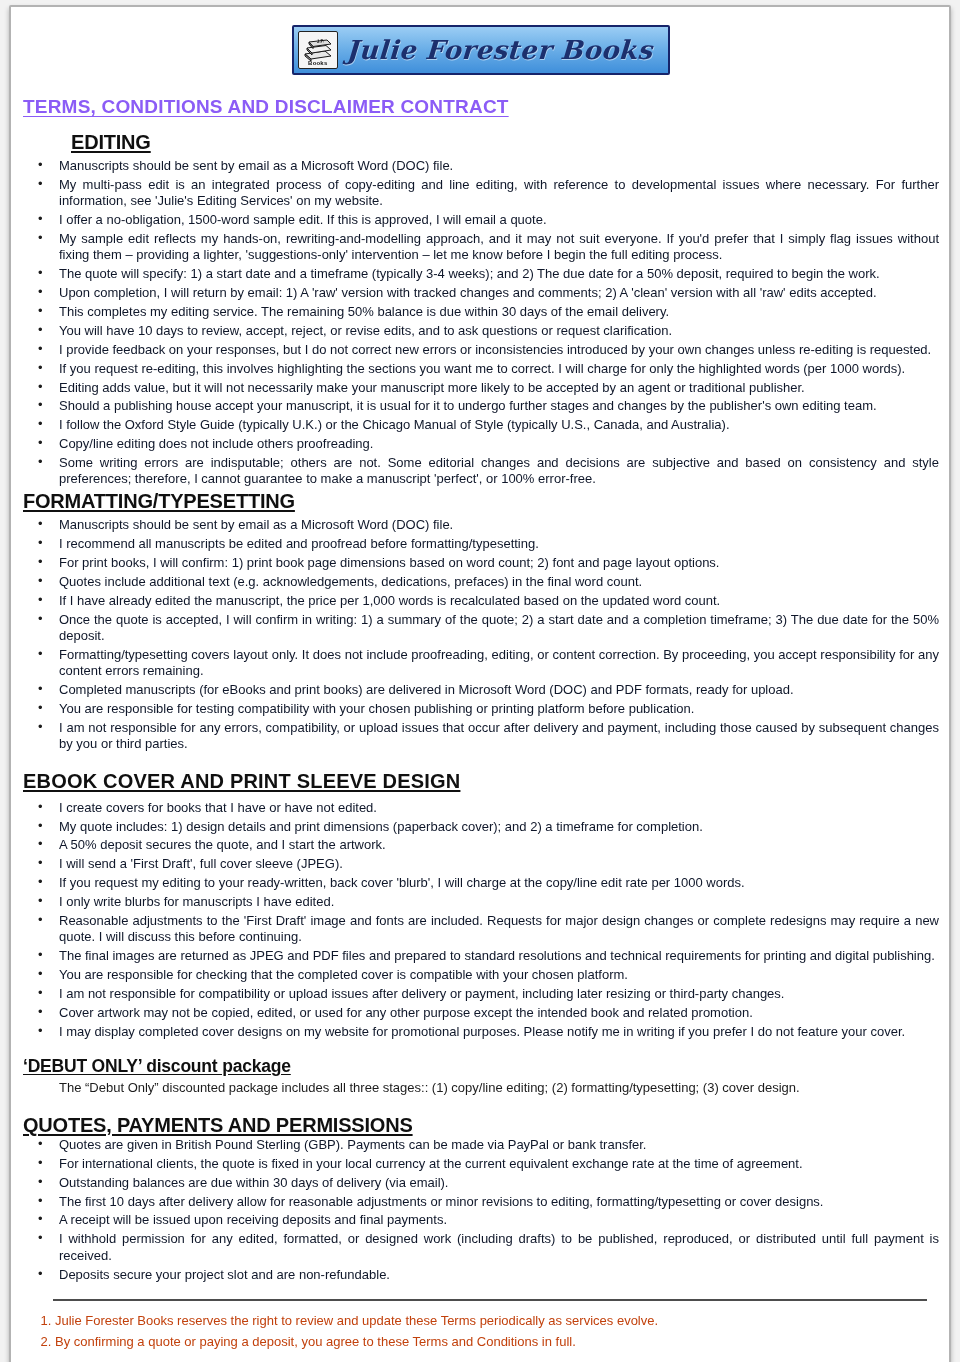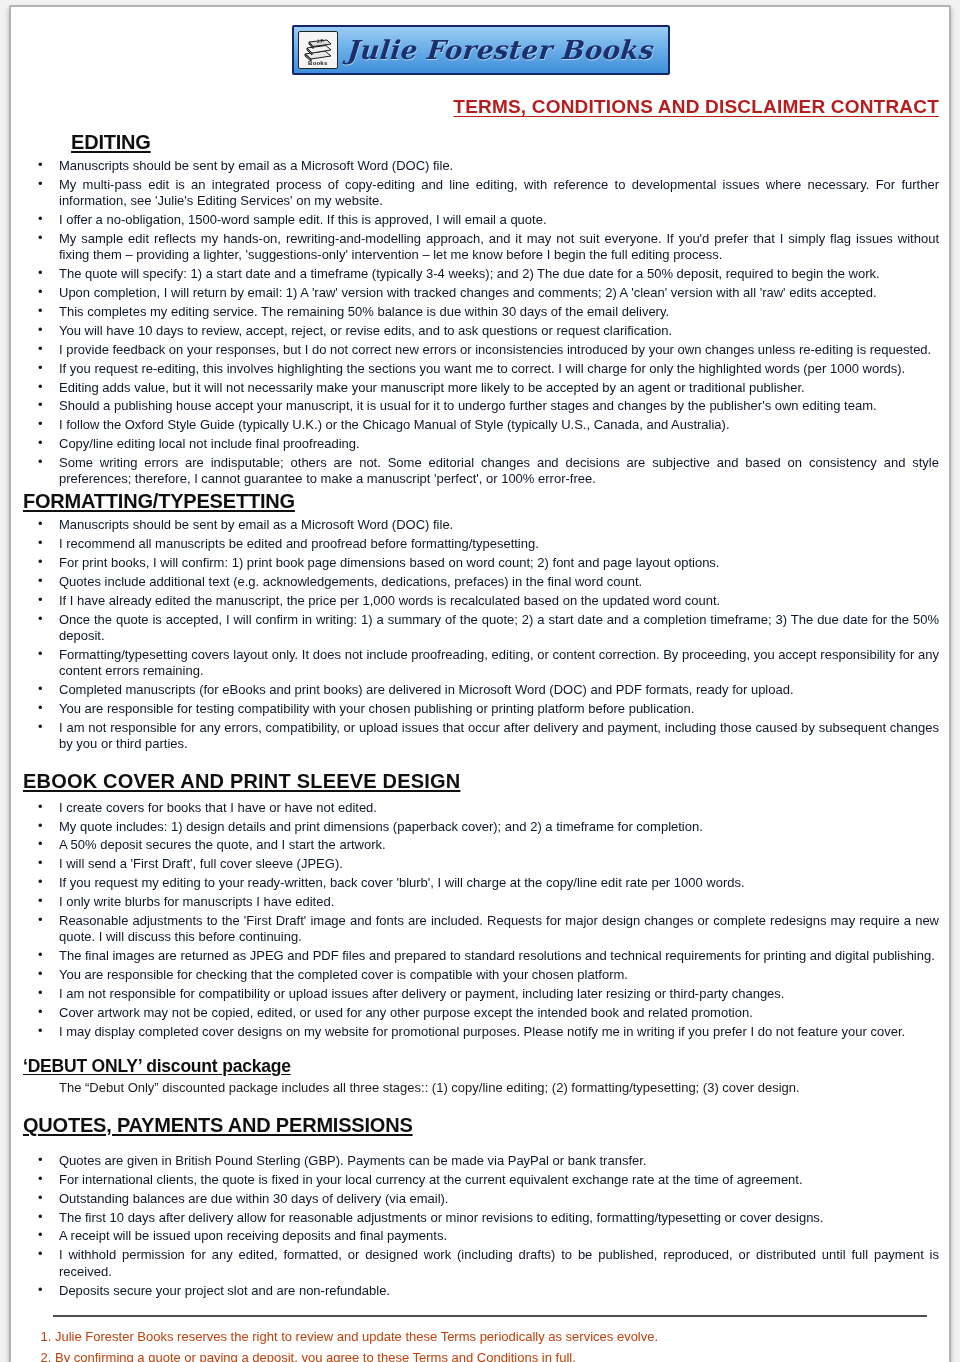--- a/index.html
+++ b/index.html
@@ -26,36 +26,36 @@
   .icon-box .caption { font-size:6px; font-weight:bold; color:#111; line-height:1; margin-top:-1px; letter-spacing:0.2px; }
   .brand-script {
     font-family:"DejaVu Serif","Liberation Serif",serif;
     font-style:italic; font-weight:bold; font-size:26px; color:#1c2f6d;
     letter-spacing:0.5px; transform:skewX(-6deg); white-space:nowrap;
     text-shadow:0.6px 0.6px 0 rgba(240,248,255,0.55);
   }
 
   
   .doc-title {
-    text-align:right; font-size:19px; font-weight:bold; color:#b91c1c;
+    text-align:left; font-size:19px; font-weight:bold; color:#8b5cf6;
     text-decoration:underline; text-underline-offset:3px;
     margin:21px 0 13px; letter-spacing:0.2px;
   }
 
   
   .section-heading {
     font-size:20px; font-weight:bold; color:#101010;
     text-decoration:underline; text-underline-offset:2px;
     margin:2px 0 4px; letter-spacing:-0.2px;
   }
   section[data-name="section-editing"]   .section-heading { margin-top:6px;margin-left:48px; }
   section[data-name="section-formatting"].section, section[data-name="section-formatting"] .section-heading { margin-top:1px; }
   section[data-name="section-ebook"]     .section-heading { margin-top:17px; margin-bottom:7px; letter-spacing:0.2px; }
   section[data-name="section-debut"]     .section-heading { margin-top:16px; font-size:17.5px; margin-bottom:3px; }
-  section[data-name="section-quotes"]    .section-heading { margin-top:17px; margin-bottom:16px; }
+  section[data-name="section-quotes"]    .section-heading { margin-top:17px; margin-bottom:0; }
 
   ul.bullets { list-style:none; margin:0; padding:0; }
   ul.bullets li {
     position:relative; padding-left:36px; margin-bottom:2.5px;
     font-size:13px; line-height:1.26; text-align:justify; color:#0f172a;
   }
   ul.bullets li::before {
     content:"•"; position:absolute; left:15px; top:-1px; font-size:13px; color:#1c1c1c;
   }
   ul.bullets li.muted, ul.bullets li.muted::before { color:#6e6e6e; }
@@ -104,21 +104,21 @@
           <li class="bullet" data-name="bullet-item">My sample edit reflects my hands-on, rewriting-and-modelling approach, and it may not suit everyone. If you'd prefer that I simply flag issues without fixing them – providing a lighter, 'suggestions-only' intervention – let me know before I begin the full editing process.</li>
           <li class="bullet" data-name="bullet-item">The quote will specify: 1) a start date and a timeframe (typically 3-4 weeks); and 2) The due date for a 50% deposit, required to begin the work.</li>
           <li class="bullet" data-name="bullet-item">Upon completion, I will return by email: 1) A 'raw' version with tracked changes and comments; 2) A 'clean' version with all 'raw' edits accepted.</li>
           <li class="bullet" data-name="bullet-item">This completes my editing service. The remaining 50% balance is due within 30 days of the email delivery.</li>
           <li class="bullet" data-name="bullet-item">You will have 10 days to review, accept, reject, or revise edits, and to ask questions or request clarification.</li>
           <li class="bullet" data-name="bullet-item">I provide feedback on your responses, but I do not correct new errors or inconsistencies introduced by your own changes unless re-editing is requested.</li>
           <li class="bullet" data-name="bullet-item">If you request re-editing, this involves highlighting the sections you want me to correct. I will charge for only the highlighted words (per 1000 words).</li>
           <li class="bullet" data-name="bullet-item">Editing adds value, but it will not necessarily make your manuscript more likely to be accepted by an agent or traditional publisher.</li>
           <li class="bullet" data-name="bullet-item">Should a publishing house accept your manuscript, it is usual for it to undergo further stages and changes by the publisher's own editing team.</li>
           <li class="bullet" data-name="bullet-item">I follow the Oxford Style Guide (typically U.K.) or the Chicago Manual of Style (typically U.S., Canada, and Australia).</li>
-          <li class="bullet" data-name="bullet-item">Copy/line editing local not include final proofreading.</li>
+          <li class="bullet" data-name="bullet-item">Copy/line editing does not include others proofreading.</li>
           <li class="bullet" data-name="bullet-item">Some writing errors are indisputable; others are not. Some editorial changes and decisions are subjective and based on consistency and style preferences; therefore, I cannot guarantee to make a manuscript 'perfect', or 100% error-free.</li>
         </ul>
       </section>
       <section class="section" data-name="section-formatting">
         <h2 class="section-heading" data-name="section-heading">FORMATTING/TYPESETTING</h2>
         <ul class="bullets" data-name="bullet-list">
           <li class="bullet" data-name="bullet-item">Manuscripts should be sent by email as a Microsoft Word (DOC) file.</li>
           <li class="bullet" data-name="bullet-item">I recommend all manuscripts be edited and proofread before formatting/typesetting.</li>
           <li class="bullet" data-name="bullet-item">For print books, I will confirm: 1) print book page dimensions based on word count; 2) font and page layout options.</li>
           <li class="bullet" data-name="bullet-item">Quotes include additional text (e.g. acknowledgements, dedications, prefaces) in the final word count.</li>

